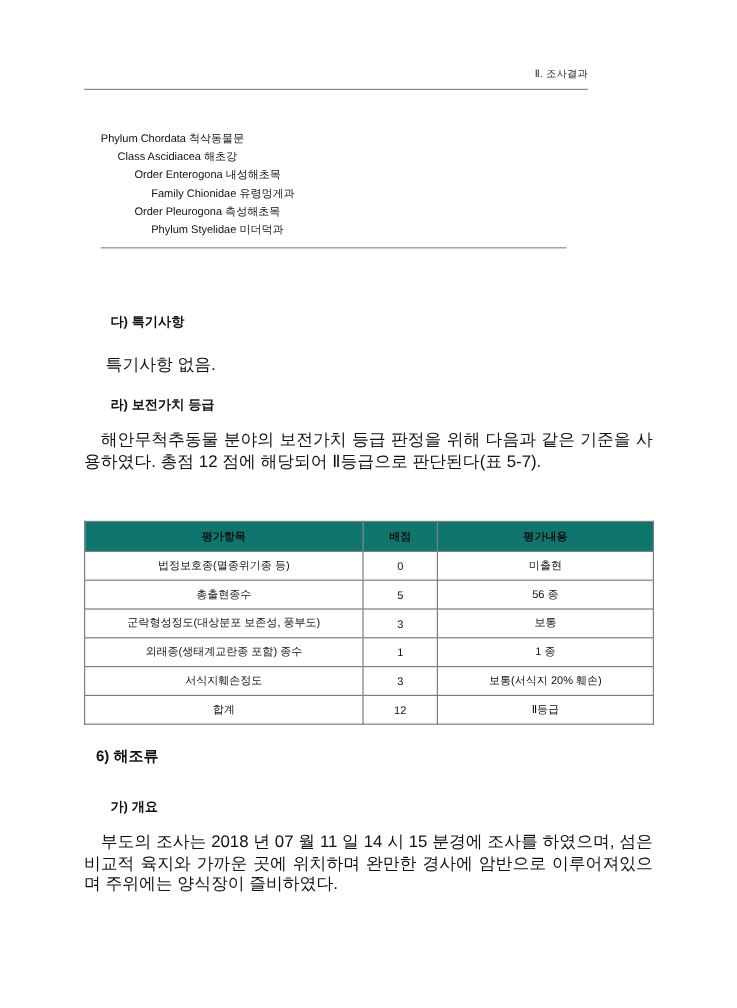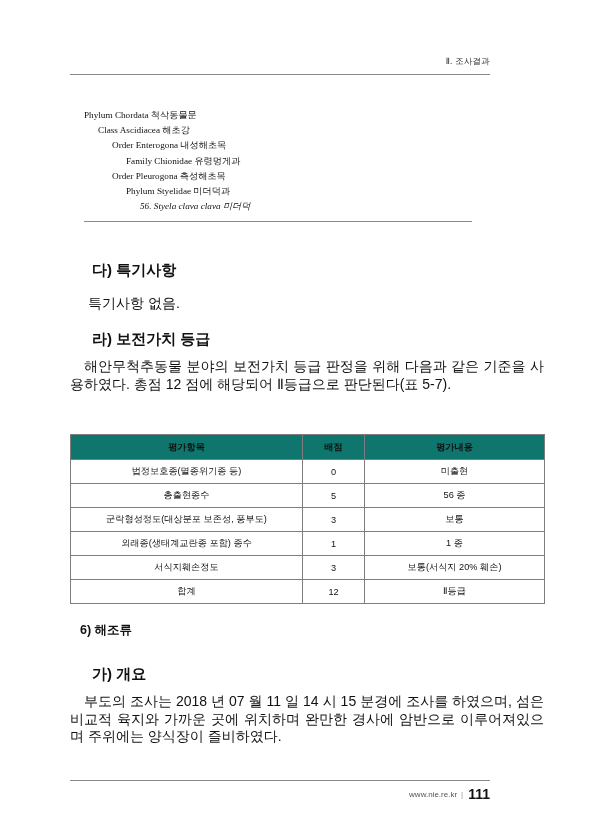--- a/index.html
+++ b/index.html
@@ -40,41 +40,40 @@
     height: 1px;
     background: #8a8a8a;
     width: 100%;
   }
   
   .taxon-block {
     position: absolute;
     left: 84px;
     right: 70px;
     top: 108px;
-    font-family: Liberation Serif, serif;
   }
   .taxon-line {
     font-size: 9.2px;
     line-height: 15.2px;
     color: #111111;
     white-space: nowrap;
   }
   .taxon-line .ital {
     font-style: italic;
   }
   .taxon-rule {
     margin-top: 7px;
     height: 1px;
     background: #8a8a8a;
     width: 100%;
   }
   
   .h-sub {
     position: absolute;
-    font-size: 15px;
+    font-size: 11px;
     font-weight: bold;
     color: #111111;
   }
   .para {
     position: absolute;
     font-size: 14px;
     line-height: 17.5px;
     color: #111111;
     text-align: justify;
   }
@@ -152,21 +151,20 @@
     <div class="header-rule"></div>
   </div>
 
   <div class="taxon-block">
     <div class="taxon-line" style="padding-left:0px;"><span>Phylum Chordata 척삭동물문</span></div>
     <div class="taxon-line" style="padding-left:14px;"><span>Class Ascidiacea 해초강</span></div>
     <div class="taxon-line" style="padding-left:28px;"><span>Order Enterogona 내성해초목</span></div>
     <div class="taxon-line" style="padding-left:42px;"><span>Family Chionidae 유령멍게과</span></div>
     <div class="taxon-line" style="padding-left:28px;"><span>Order Pleurogona 측성해초목</span></div>
     <div class="taxon-line" style="padding-left:42px;"><span>Phylum Styelidae 미더덕과</span></div>
-    <div class="taxon-line" style="padding-left:56px;"><span class="ital">56. Styela clava clava 미더덕</span></div>
     <div class="taxon-rule"></div>
   </div>
 
   <div class="h-sub" style="left:92px; top:261px;">다) 특기사항</div>
   <div class="para" style="left:88px; top:295px; width:456px;">특기사항 없음.</div>
 
   <div class="h-sub" style="left:92px; top:330px;">라) 보전가치 등급</div>
   <div class="para" style="left:70px; top:358px; width:474px; text-indent:14px;">해안무척추동물 분야의 보전가치 등급 판정을 위해 다음과 같은 기준을 사용하였다. 총점 12 점에 해당되어 Ⅱ등급으로 판단된다(표 5-7).</div>
 
 
@@ -217,20 +215,14 @@
         </tr>
       </tbody>
     </table>
   </div>
 
   <div class="h-sub" style="left:80px; top:622px; font-size:12.5px;">6) 해조류</div>
 
   <div class="h-sub" style="left:92px; top:665px;">가) 개요</div>
   <div class="para" style="left:70px; top:693px; width:474px; text-indent:14px;">부도의 조사는 2018 년 07 월 11 일 14 시 15 분경에 조사를 하였으며, 섬은 비교적 육지와 가까운 곳에 위치하며 완만한 경사에 암반으로 이루어져있으며 주위에는 양식장이 즐비하였다.</div>
 
-  <div class="footer">
-    <div class="footer-rule"></div>
-    <div class="footer-line">
-      <span>www.nie.re.kr</span><span class="sep">|</span><span class="pg">111</span>
-    </div>
-  </div>
 
 </div>
 
 </body></html>

